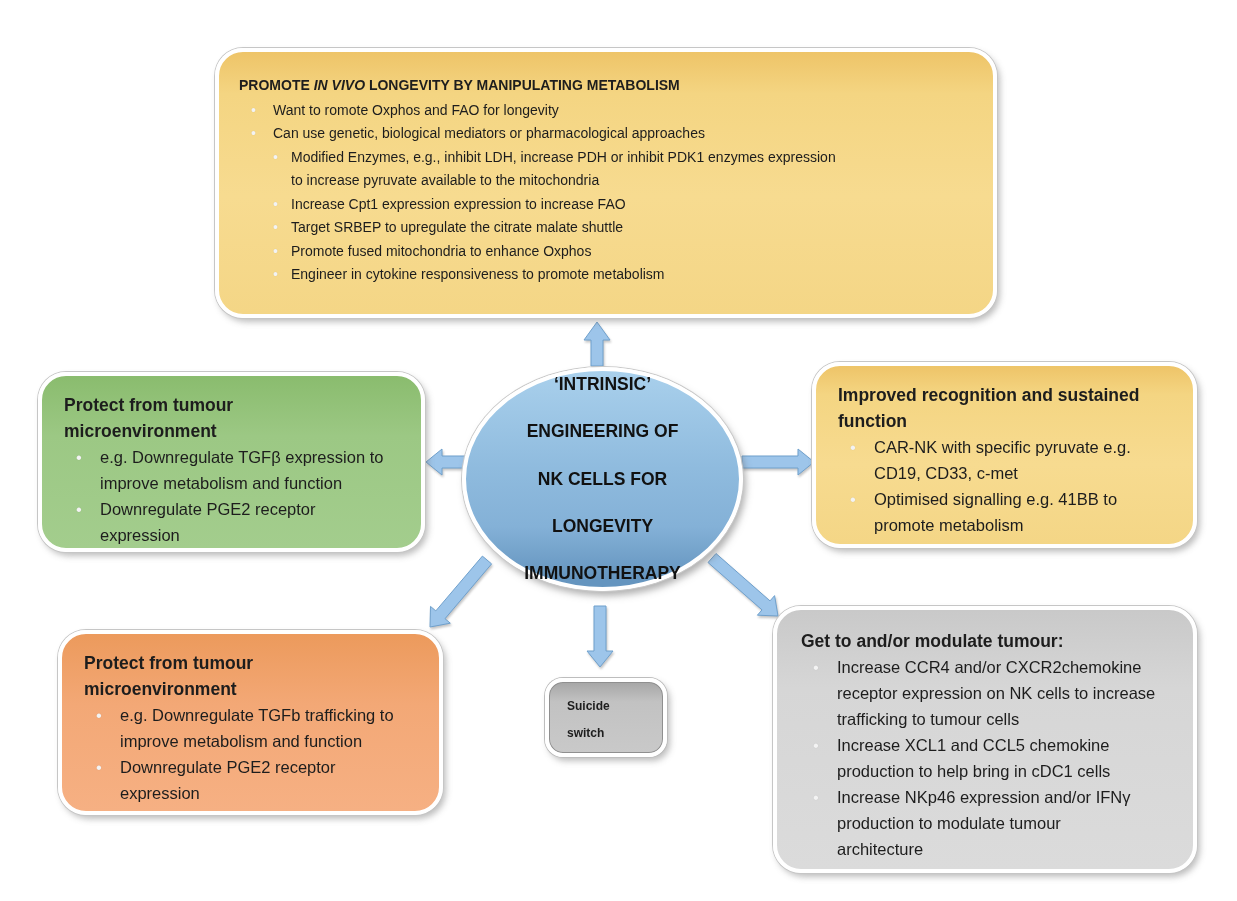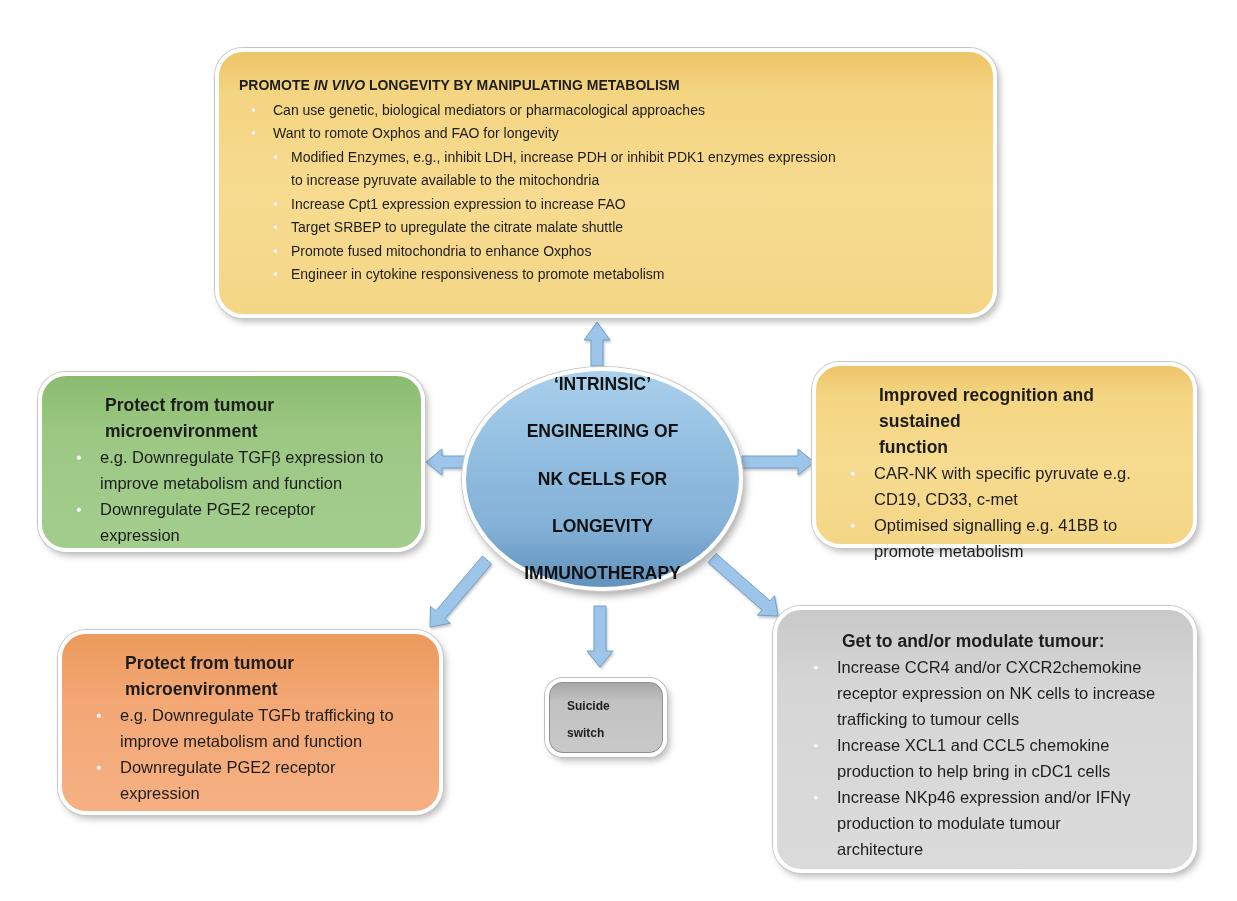--- a/index.html
+++ b/index.html
@@ -34,21 +34,21 @@
     font-size:14px; line-height:23.5px;
   }
   .box-top .box-title { margin-bottom:1px; }
   .box-top .b1 { padding-left:34px; }
   .box-top .b1::before { left:12px; }
   .box-top .b2 { padding-left:52px; }
   .box-top .b2::before { left:34px; }
 
   
   .side { font-size:16.5px; line-height:26px; padding:16px 16px 0 22px; }
-  .side .box-title { font-size:17.5px; line-height:26px;margin-left:41px; }
+  .side .box-title { font-size:17.5px; line-height:26px; }
   .side .bullet { padding-left:36px; }
   .side .bullet::before { left:12px; }
 
   .box-green {
     left:38px; top:372px; width:387px; height:180px;
     background:linear-gradient(180deg, #8abc6e 0%, #9cc884 35%, #a3cd8d 100%);
   }
   .box-improved {
     left:812px; top:362px; width:385px; height:186px;
     background:linear-gradient(180deg, #eec468 0%, #f4d582 16%, #f7db90 55%, #f4d686 100%);
@@ -95,22 +95,22 @@
     <polygon points="603,366 603,340 610,340 597,322 584,340 591,340 591,366"></polygon>
     <polygon points="500,456 442,456 442,449 426,462 442,475 442,468 500,468"></polygon>
     <polygon points="742,456 798,456 798,449 814,462 798,475 798,468 742,468"></polygon>
     <polygon points="594,606 594,651 587,651 600,667 613,651 606,651 606,606"></polygon>
     <polygon points="482.4,556.1 435.8,610.9 430.5,606.4 430,627 450.3,623.2 445,618.7 491.6,563.9"></polygon>
     <polygon points="708,562.5 762,609.9 757.4,615.2 778,616 774.6,595.6 770,600.9 716,553.5"></polygon>
   </svg>
 
   <div class="box box-top">
     <div class="box-title"><span>PROMOTE </span><em>IN VIVO</em><span> LONGEVITY BY MANIPULATING METABOLISM</span></div>
+    <div class="bullet b1">Want to romote Oxphos and FAO for longevity</div>
     <div class="bullet b1">Can use genetic, biological mediators or  pharmacological approaches</div>
-    <div class="bullet b1">Want to romote Oxphos and FAO for longevity</div>
     <div class="bullet b2">Modified Enzymes, e.g., inhibit LDH, increase PDH or inhibit PDK1 enzymes expression
 to increase pyruvate available to the mitochondria</div>
     <div class="bullet b2">Increase Cpt1 expression expression to increase FAO</div>
     <div class="bullet b2">Target SRBEP to upregulate the citrate malate shuttle</div>
     <div class="bullet b2">Promote fused mitochondria to enhance Oxphos</div>
     <div class="bullet b2">Engineer in cytokine responsiveness to promote metabolism</div>
   </div>
 
   <div class="box side box-green">
     <div class="box-title">Protect from tumour

